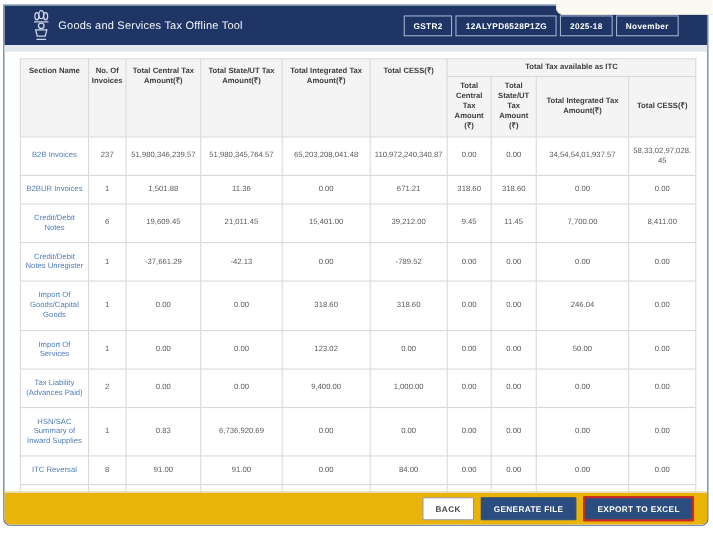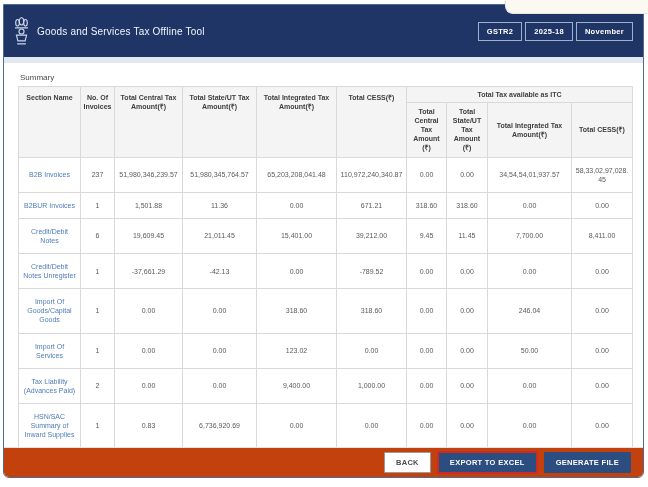--- a/index.html
+++ b/index.html
@@ -6,22 +6,22 @@
   body{
     width:648px;height:487px;position:relative;background:#ffffff;
     font-family:"Liberation Sans", sans-serif;overflow:hidden;
   }
   .window{
     position:absolute;left:3px;top:4px;width:641px;height:474px;
     border:1px solid #4e6b94;border-radius:0 0 6px 6px;
     background:#ffffff;box-sizing:border-box;overflow:hidden;
   }
   .topbar{
-    background:var(--navy,#1f3566);height:52px;display:flex;align-items:center;
-    padding:0 8px;box-sizing:border-box;
+    background:var(--navy,#1f3566);height:36px;display:flex;align-items:center;
+    padding:0 24px;box-sizing:border-box;
   }
   .emblem{display:flex;align-items:center;margin:0 8px 0 2px;}
   .app-title{color:#f2f4f9;font-size:10px;letter-spacing:.2px;}
   .badges{margin-left:auto;display:flex;gap:3px;margin-right:2px;text-align:right;}
   .badge{
     border:1px solid #9fafcd;color:#ffffff;font-size:7.5px;font-weight:bold;
     padding:4px 8px;white-space:nowrap;letter-spacing:.3px;
   }
   .subbar{height:6px;background:#e2e8f0;}
   .content{padding:6px 14px 0;}
@@ -35,21 +35,21 @@
     padding:4px 2px;word-wrap:break-word;line-height:1.3;
   }
   .summary-table th{
     background:#f4f4f4;color:#3d3d3d;font-weight:bold;font-size:7px;
   }
   .summary-table th.main{vertical-align:top;padding-top:6px;}
   .summary-table th.itc-group{padding:3px 2px;}
   .summary-table td{padding:8px 2px;background:#ffffff;}
   td.section-link{color:var(--link,#4f7cb8);cursor:pointer;}
   .action-bar{
-    position:absolute;left:0;right:0;bottom:0;height:30px;background:#c2410c;
+    position:absolute;left:0;right:0;bottom:0;height:30px;background:#eab308;
     border-top:1px solid #e3e3e3;display:flex;align-items:center;
     justify-content:flex-end;gap:6px;padding-right:12px;box-sizing:border-box;
   }
   .btn{
     font-family:inherit;font-size:7.5px;font-weight:bold;letter-spacing:.3px;
     padding:5px 11px;cursor:pointer;border-radius:1px;
   }
   .btn.back{background:#ffffff;border:1px solid #9b9b9b;color:#4a4a4a;}
   .btn.export{background:var(--btnnavy,#2c4d80);border:2px solid var(--red,#cc2b24);color:#ffffff;}
   .btn.generate{background:var(--btnnavy,#2c4d80);border:1px solid var(--btnnavy,#2c4d80);color:#ffffff;}
@@ -72,29 +72,29 @@
         <ellipse cx="15.5" cy="8" rx="2.5" ry="4.5"></ellipse>
         <line x1="1" y1="15" x2="19" y2="15"></line>
         <circle cx="10" cy="20" r="3.5"></circle>
         <path d="M3,25 L17,25 L15,33 L5,33 Z"></path>
         <line x1="4" y1="37" x2="16" y2="37"></line>
       </svg>
     </span>
     <span class="app-title">Goods and Services Tax Offline Tool</span>
     <div class="badges">
       <span class="badge">GSTR2</span>
+      <span class="badge">12ALYPD6528P1ZG</span>
       <span class="badge">2025-18</span>
       <span class="badge">November</span>
     </div>
   </header>
 
   <div class="subbar"></div>
 
   <main class="content">
-    <div class="summary-label">Summary</div>
 
     <table class="summary-table">
       <colgroup>
         <col style="width:62px">
           <col style="width:34px">
           <col style="width:68px">
         <col style="width:74px">
           <col style="width:80px">
           <col style="width:70px">
         <col style="width:40px">
@@ -239,19 +239,19 @@
             <td>0.00</td>
             <td>0.00</td>
             <td>0.00</td>
           </tr>
         </tbody>
     </table>
   </main>
 
   <footer class="action-bar">
     <button class="btn back">BACK</button>
+    <button class="btn generate">GENERATE FILE</button>
     <button class="btn export">EXPORT TO EXCEL</button>
-    <button class="btn generate">GENERATE FILE</button>
   </footer>
 
 </div>
 
 <div class="overlay-artifact"></div>
 
 </body></html>

